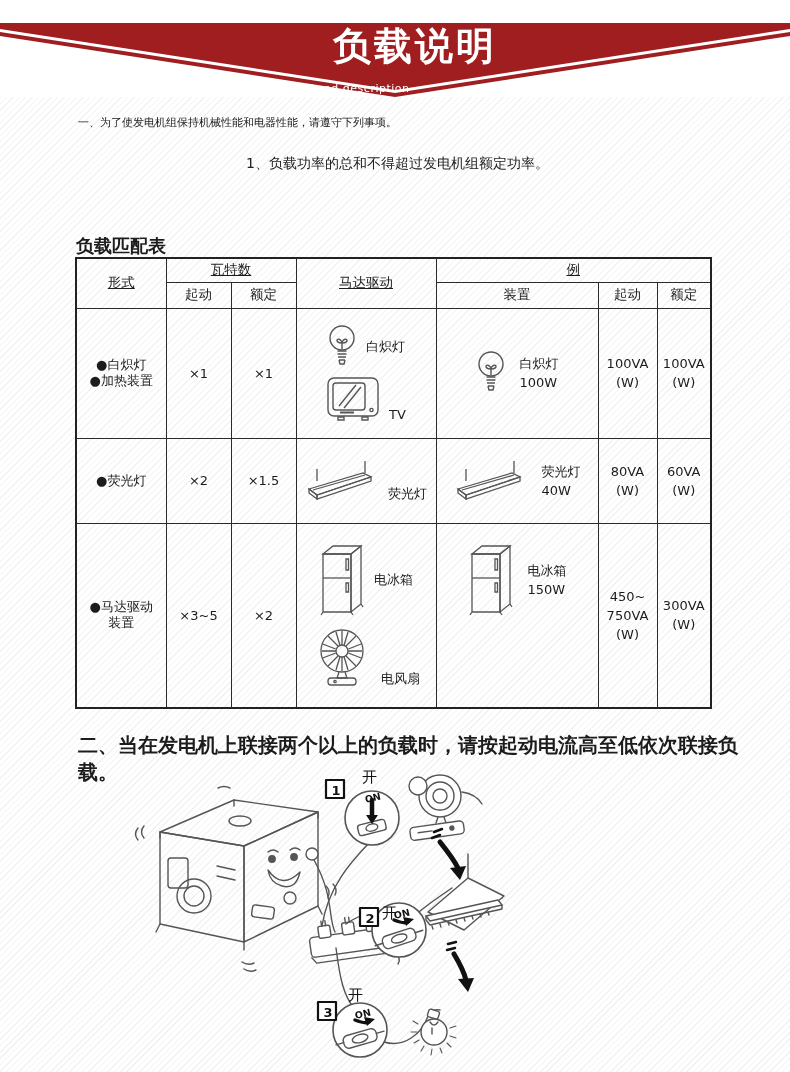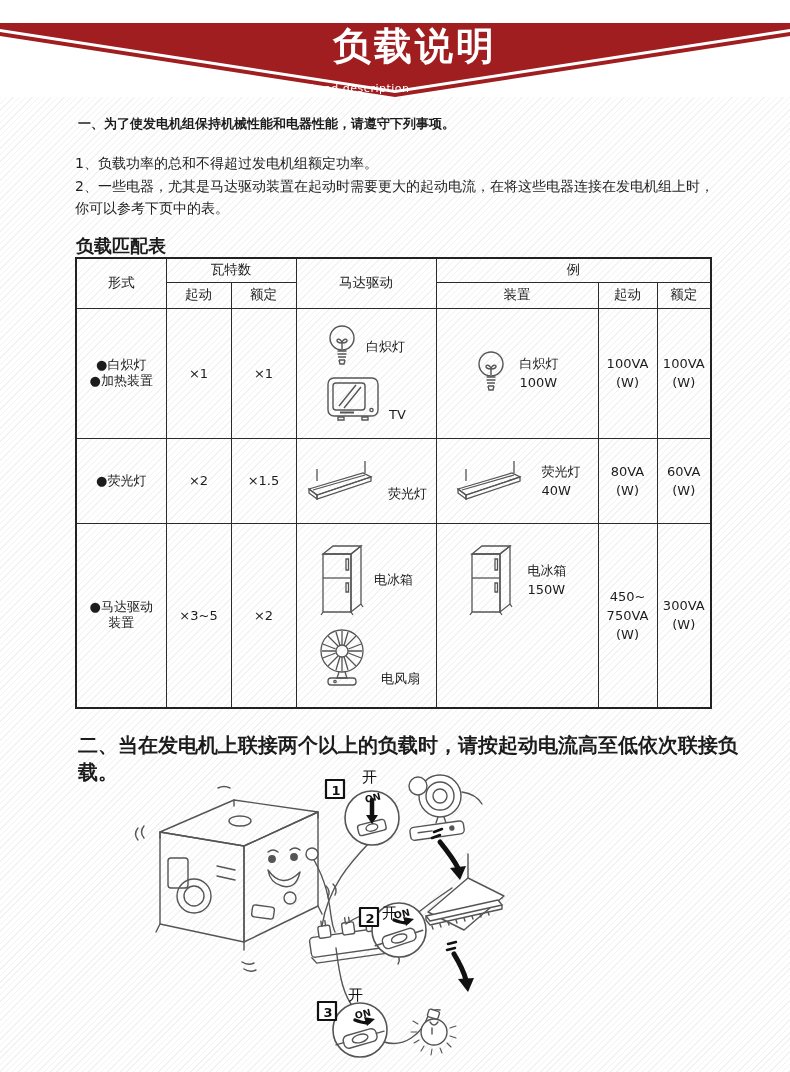--- a/index.html
+++ b/index.html
@@ -24,36 +24,36 @@
   }
   .banner-title{
     position:absolute;left:0;top:25px;width:790px;text-align:center;
     color:#fff;font-size:38px;font-weight:bold;letter-spacing:3px;line-height:42px;padding-left:20px;
   }
   .banner-sub{
     position:absolute;left:0;top:67px;width:720px;text-align:center;
     color:#fff;font-size:11px;letter-spacing:.5px;margin-top:15px;
   }
   
-  .sec1-heading{position:absolute;left:78px;top:115px;width:660px;font-size:13px;font-weight:bold;}
+  .sec1-heading{position:absolute;left:78px;top:115px;width:660px;font-size:11px;font-weight:normal;}
   .sec1-items{position:absolute;left:75px;top:152px;width:645px;font-size:14px;line-height:22.5px;color:#222;}
-  .sec1-items p{margin:0;}
+  .sec1-items p{margin:0;text-align:center;}
   .table-title{position:absolute;left:76px;top:234px;font-size:18px;font-weight:bold;}
   .sec2-heading{position:absolute;left:78px;top:732px;width:680px;font-size:20px;font-weight:bold;}
   
   table.load{
     position:absolute;left:75px;top:257px;width:635px;
     border-collapse:collapse;table-layout:fixed;border:2px solid #222;
   }
   table.load th,table.load td{
     border:1px solid #2b2b2b;font-weight:normal;font-size:13px;
     text-align:center;vertical-align:middle;padding:2px;color:#1c1c1c;
   }
   table.load th{font-size:13.5px;}
-  tr.hr1{height:24px;} tr.hr2{height:26px;}
+  tr.hr1{height:24px;text-decoration:underline;} tr.hr2{height:26px;}
   tr.r1{height:130px;} tr.r2{height:85px;} tr.r3{height:185px;}
   .preline{white-space:pre-line;line-height:19px;}
   td.type-cell{text-align:left;padding-left:9px;line-height:16px;}
   .equip-col{display:flex;flex-direction:column;align-items:center;justify-content:center;gap:6px;}
   .equip-item{display:flex;align-items:center;gap:9px;}
   .equip-item.bottom{align-items:flex-end;}
   .equip-label{font-size:13px;}
   .dev-cell{display:flex;align-items:center;justify-content:center;gap:14px;}
   .dev-label{font-size:13px;text-align:left;line-height:19px;white-space:pre-line;}
   svg.licon{display:block;}
@@ -70,21 +70,20 @@
 <div class="banner">
   <div class="red-shape"></div>
   <div class="white-stripe"></div>
   <div class="banner-title">负载说明</div>
   <div class="banner-sub">Load description</div>
 </div>
 
 <div class="sec1-heading">一、为了使发电机组保持机械性能和电器性能，请遵守下列事项。</div>
 <div class="sec1-items">
   <p>1、负载功率的总和不得超过发电机组额定功率。</p>
-  <p>2、一些电器，尤其是马达驱动装置在起动时需要更大的起动电流，在将这些电器连接在发电机组上时，你可以参考下页中的表。</p>
 </div>
 
 <div class="table-title">负载匹配表</div>
 
 <table class="load">
   <colgroup>
     <col style="width:90px">
       <col style="width:65px">
       <col style="width:65px">
     <col style="width:140px">

